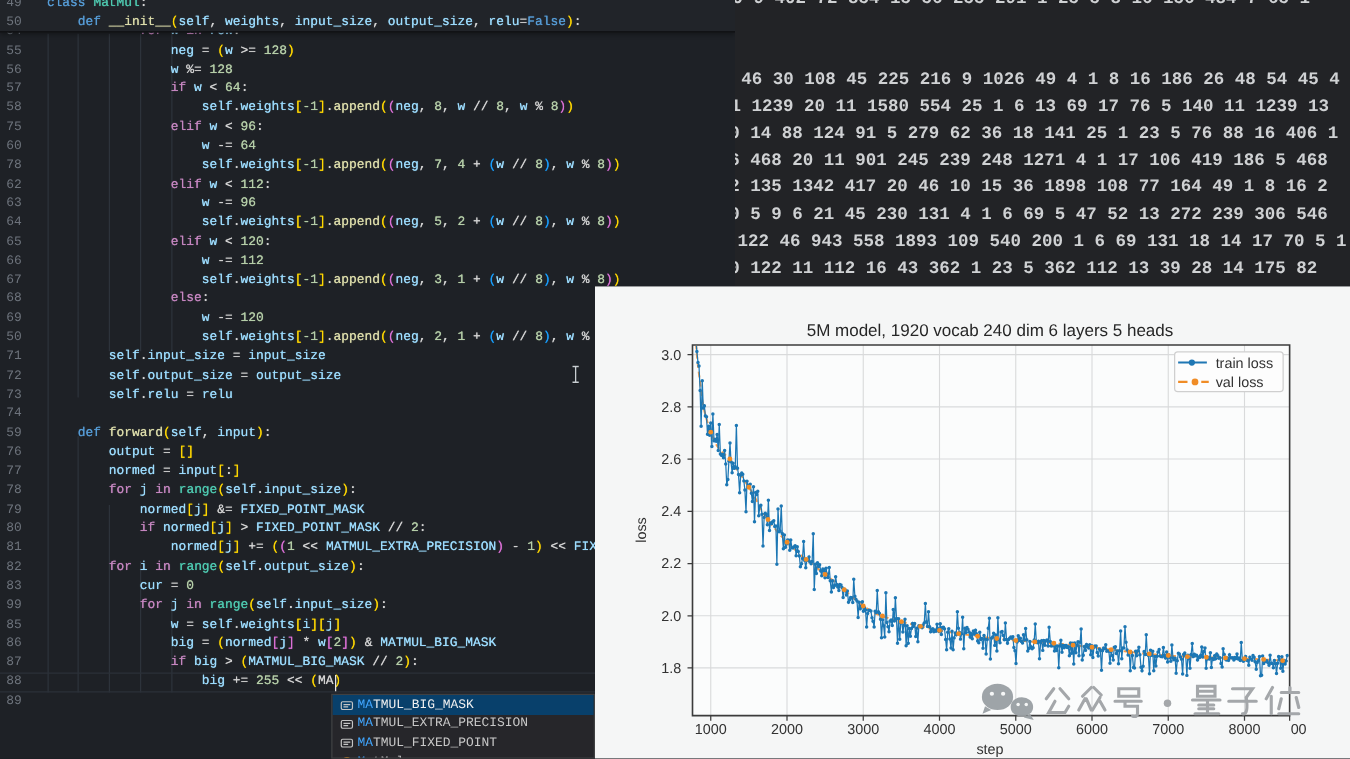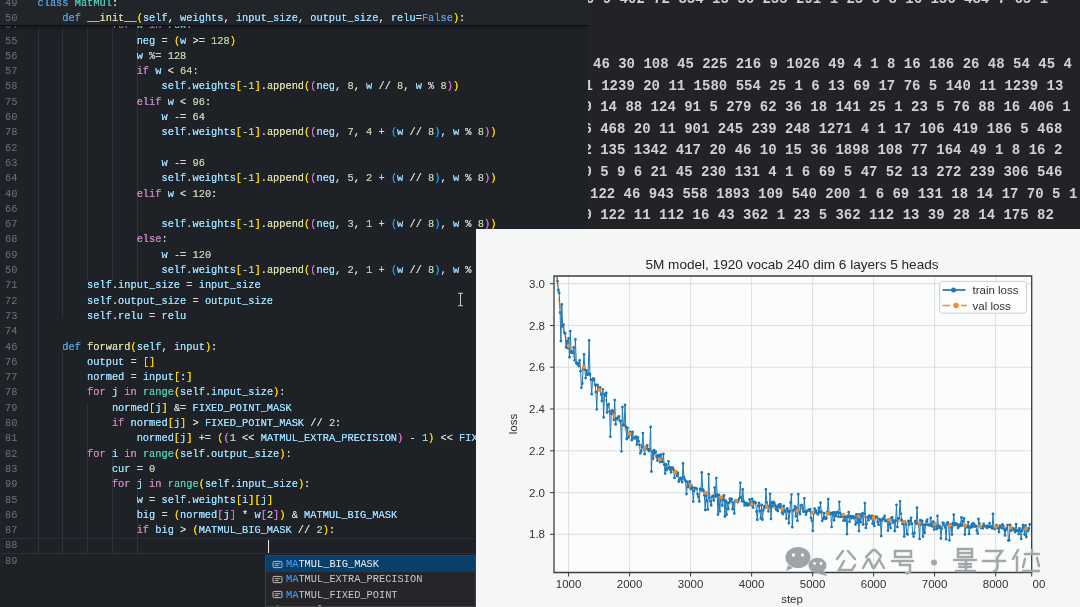--- a/index.html
+++ b/index.html
@@ -50,43 +50,45 @@
       <pre class="c" style="top:64.15px">                <i class="k">if</i> <i class="v">w</i> <i class="o">&lt;</i> <i class="n">64</i><i class="o">:</i></pre>
 <div class="g" style="top:79.45px">58</div>
       <pre class="c" style="top:79.45px">                    <i class="v">self</i><i class="o">.</i><i class="v">weights</i><i class="b1">[</i><i class="n">-1</i><i class="b1">]</i><i class="o">.</i><i class="f">append</i><i class="b1">(</i><i class="b2">(</i><i class="v">neg</i><i class="o">,</i> <i class="n">8</i><i class="o">,</i> <i class="v">w</i> <i class="o">//</i> <i class="n">8</i><i class="o">,</i> <i class="v">w</i> <i class="o">%</i> <i class="n">8</i><i class="b2">)</i><i class="b1">)</i></pre>
 <div class="g" style="top:94.75px">75</div>
       <pre class="c" style="top:94.75px">                <i class="k">elif</i> <i class="v">w</i> <i class="o">&lt;</i> <i class="n">96</i><i class="o">:</i></pre>
 <div class="g" style="top:110.05px">60</div>
       <pre class="c" style="top:110.05px">                    <i class="v">w</i> <i class="o">-=</i> <i class="n">64</i></pre>
 <div class="g" style="top:125.35px">78</div>
       <pre class="c" style="top:125.35px">                    <i class="v">self</i><i class="o">.</i><i class="v">weights</i><i class="b1">[</i><i class="n">-1</i><i class="b1">]</i><i class="o">.</i><i class="f">append</i><i class="b1">(</i><i class="b2">(</i><i class="v">neg</i><i class="o">,</i> <i class="n">7</i><i class="o">,</i> <i class="n">4</i> <i class="o">+</i> <i class="b3">(</i><i class="v">w</i> <i class="o">//</i> <i class="n">8</i><i class="b3">)</i><i class="o">,</i> <i class="v">w</i> <i class="o">%</i> <i class="n">8</i><i class="b2">)</i><i class="b1">)</i></pre>
 <div class="g" style="top:140.65px">62</div>
+      <pre class="c" style="top:140.65px">                <i class="k">elif</i> <i class="v">w</i> <i class="o">&lt;</i> <i class="n">112</i><i class="o">:</i></pre>
 <div class="g" style="top:155.95px">63</div>
       <pre class="c" style="top:155.95px">                    <i class="v">w</i> <i class="o">-=</i> <i class="n">96</i></pre>
 <div class="g" style="top:171.25px">64</div>
       <pre class="c" style="top:171.25px">                    <i class="v">self</i><i class="o">.</i><i class="v">weights</i><i class="b1">[</i><i class="n">-1</i><i class="b1">]</i><i class="o">.</i><i class="f">append</i><i class="b1">(</i><i class="b2">(</i><i class="v">neg</i><i class="o">,</i> <i class="n">5</i><i class="o">,</i> <i class="n">2</i> <i class="o">+</i> <i class="b3">(</i><i class="v">w</i> <i class="o">//</i> <i class="n">8</i><i class="b3">)</i><i class="o">,</i> <i class="v">w</i> <i class="o">%</i> <i class="n">8</i><i class="b2">)</i><i class="b1">)</i></pre>
-<div class="g" style="top:186.55px">40</div>
+<div class="g" style="top:186.55px">65</div>
       <pre class="c" style="top:186.55px">                <i class="k">elif</i> <i class="v">w</i> <i class="o">&lt;</i> <i class="n">120</i><i class="o">:</i></pre>
 <div class="g" style="top:201.85px">66</div>
+      <pre class="c" style="top:201.85px">                    <i class="v">w</i> <i class="o">-=</i> <i class="n">112</i></pre>
 <div class="g" style="top:217.15px">67</div>
       <pre class="c" style="top:217.15px">                    <i class="v">self</i><i class="o">.</i><i class="v">weights</i><i class="b1">[</i><i class="n">-1</i><i class="b1">]</i><i class="o">.</i><i class="f">append</i><i class="b1">(</i><i class="b2">(</i><i class="v">neg</i><i class="o">,</i> <i class="n">3</i><i class="o">,</i> <i class="n">1</i> <i class="o">+</i> <i class="b3">(</i><i class="v">w</i> <i class="o">//</i> <i class="n">8</i><i class="b3">)</i><i class="o">,</i> <i class="v">w</i> <i class="o">%</i> <i class="n">8</i><i class="b2">)</i><i class="b1">)</i></pre>
 <div class="g" style="top:232.45px">68</div>
       <pre class="c" style="top:232.45px">                <i class="k">else</i><i class="o">:</i></pre>
 <div class="g" style="top:247.75px">69</div>
       <pre class="c" style="top:247.75px">                    <i class="v">w</i> <i class="o">-=</i> <i class="n">120</i></pre>
 <div class="g" style="top:263.05px">50</div>
       <pre class="c" style="top:263.05px">                    <i class="v">self</i><i class="o">.</i><i class="v">weights</i><i class="b1">[</i><i class="n">-1</i><i class="b1">]</i><i class="o">.</i><i class="f">append</i><i class="b1">(</i><i class="b2">(</i><i class="v">neg</i><i class="o">,</i> <i class="n">2</i><i class="o">,</i> <i class="n">1</i> <i class="o">+</i> <i class="b3">(</i><i class="v">w</i> <i class="o">//</i> <i class="n">8</i><i class="b3">)</i><i class="o">,</i> <i class="v">w</i> <i class="o">%</i> <i class="n">8</i><i class="b2">)</i><i class="b1">)</i></pre>
 <div class="g" style="top:278.35px">71</div>
       <pre class="c" style="top:278.35px">        <i class="v">self</i><i class="o">.</i><i class="v">input_size</i> <i class="o">=</i> <i class="v">input_size</i></pre>
 <div class="g" style="top:293.65px">72</div>
       <pre class="c" style="top:293.65px">        <i class="v">self</i><i class="o">.</i><i class="v">output_size</i> <i class="o">=</i> <i class="v">output_size</i></pre>
 <div class="g" style="top:308.95px">73</div>
       <pre class="c" style="top:308.95px">        <i class="v">self</i><i class="o">.</i><i class="v">relu</i> <i class="o">=</i> <i class="v">relu</i></pre>
 <div class="g" style="top:324.25px">74</div>
-<div class="g" style="top:339.55px">46</div>
+<div class="g" style="top:339.55px">59</div>
       <pre class="c" style="top:339.55px">    <i class="d">def</i> <i class="f">forward</i><i class="b1">(</i><i class="v">self</i><i class="o">,</i> <i class="v">input</i><i class="b1">)</i><i class="o">:</i></pre>
 <div class="g" style="top:354.85px">76</div>
       <pre class="c" style="top:354.85px">        <i class="v">output</i> <i class="o">=</i> <i class="b1">[]</i></pre>
 <div class="g" style="top:370.15px">77</div>
       <pre class="c" style="top:370.15px">        <i class="v">normed</i> <i class="o">=</i> <i class="v">input</i><i class="b1">[</i><i class="o">:</i><i class="b1">]</i></pre>
 <div class="g" style="top:385.45px">78</div>
       <pre class="c" style="top:385.45px">        <i class="k">for</i> <i class="v">j</i> <i class="k">in</i> <i class="t">range</i><i class="b1">(</i><i class="v">self</i><i class="o">.</i><i class="v">input_size</i><i class="b1">)</i><i class="o">:</i></pre>
 <div class="g" style="top:400.75px">79</div>
       <pre class="c" style="top:400.75px">            <i class="v">normed</i><i class="b1">[</i><i class="v">j</i><i class="b1">]</i> <i class="o">&amp;=</i> <i class="v">FIXED_POINT_MASK</i></pre>
 <div class="g" style="top:416.05px">80</div>
@@ -99,20 +101,21 @@
       <pre class="c" style="top:461.95px">            <i class="v">cur</i> <i class="o">=</i> <i class="n">0</i></pre>
 <div class="g" style="top:477.25px">99</div>
       <pre class="c" style="top:477.25px">            <i class="k">for</i> <i class="v">j</i> <i class="k">in</i> <i class="t">range</i><i class="b1">(</i><i class="v">self</i><i class="o">.</i><i class="v">input_size</i><i class="b1">)</i><i class="o">:</i></pre>
 <div class="g" style="top:492.55px">85</div>
       <pre class="c" style="top:492.55px">                <i class="v">w</i> <i class="o">=</i> <i class="v">self</i><i class="o">.</i><i class="v">weights</i><i class="b1">[</i><i class="v">i</i><i class="b1">]</i><i class="b1">[</i><i class="v">j</i><i class="b1">]</i></pre>
 <div class="g" style="top:507.85px">86</div>
       <pre class="c" style="top:507.85px">                <i class="v">big</i> <i class="o">=</i> <i class="b1">(</i><i class="v">normed</i><i class="b2">[</i><i class="v">j</i><i class="b2">]</i> <i class="o">*</i> <i class="v">w</i><i class="b2">[</i><i class="n">2</i><i class="b2">]</i><i class="b1">)</i> <i class="o">&amp;</i> <i class="v">MATMUL_BIG_MASK</i></pre>
 <div class="g" style="top:523.15px">87</div>
       <pre class="c" style="top:523.15px">                <i class="k">if</i> <i class="v">big</i> <i class="o">&gt;</i> <i class="b1">(</i><i class="v">MATMUL_BIG_MASK</i> <i class="o">//</i> <i class="n">2</i><i class="b1">)</i><i class="o">:</i></pre>
 <div class="g" style="top:538.45px">88</div>
+      <pre class="c" style="top:538.45px">                    <i class="v">big</i> <i class="o">+=</i> <i class="n">255</i> <i class="o">&lt;&lt;</i> <i class="b1">(</i><i class="o">MA</i><i class="b1">)</i></pre>
 <div class="g" style="top:553.75px">89</div>
 <div id="cur"></div>
 </div>
 <div id="stk">
 <div class="g" style="top:-4.10px">49</div>
       <pre class="c" style="top:-4.10px"><i class="d">class</i> <i class="t">MatMul</i><i class="o">:</i></pre>
 <div class="g" style="top:11.10px">50</div>
       <pre class="c" style="top:11.10px">    <i class="d">def</i> <i class="f">__init__</i><i class="b1">(</i><i class="v">self</i><i class="o">,</i> <i class="v">weights</i><i class="o">,</i> <i class="v">input_size</i><i class="o">,</i> <i class="v">output_size</i><i class="o">,</i> <i class="v">relu</i><i class="o">=</i><i class="d">False</i><i class="b1">)</i><i class="o">:</i></pre>
 </div>
 <div id="pan">

